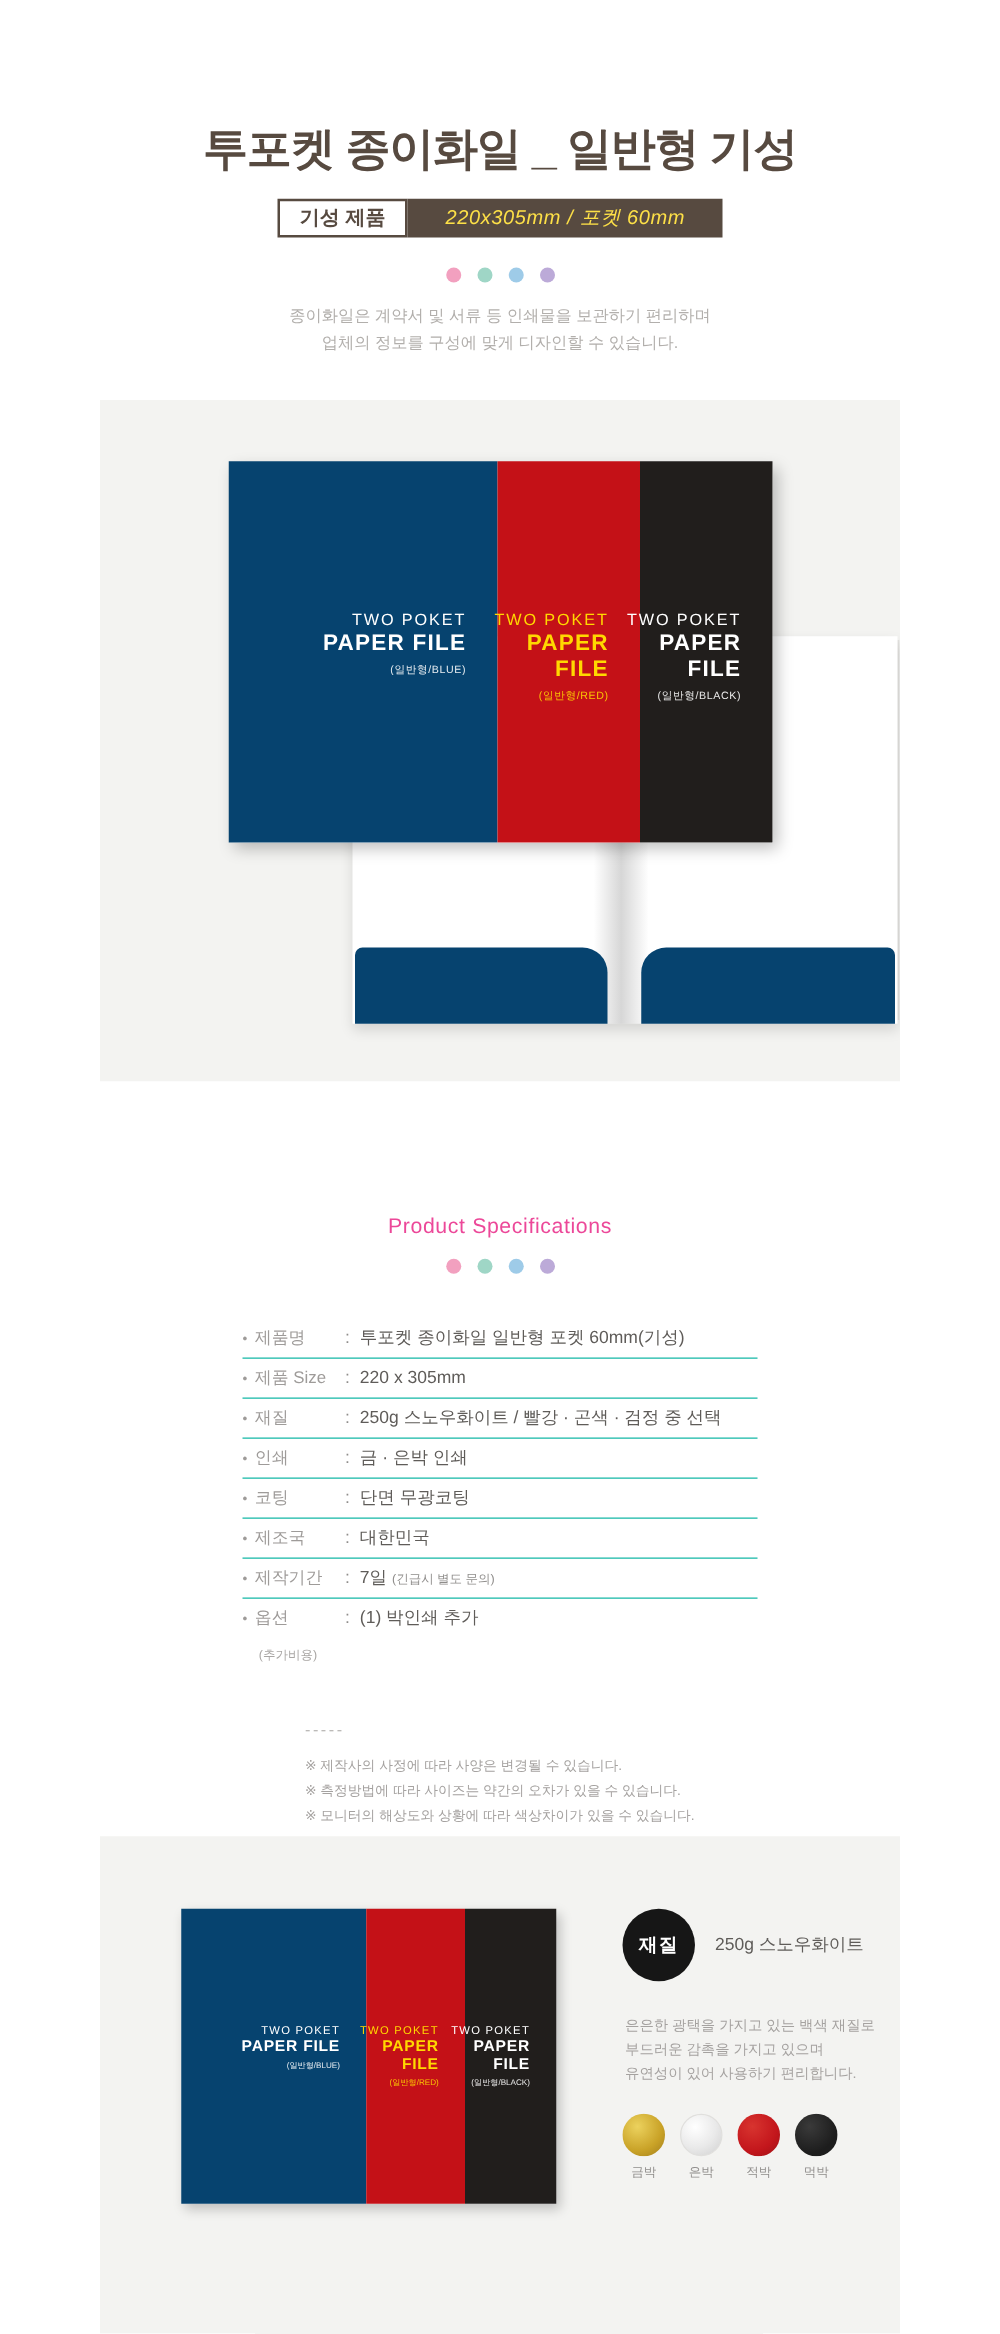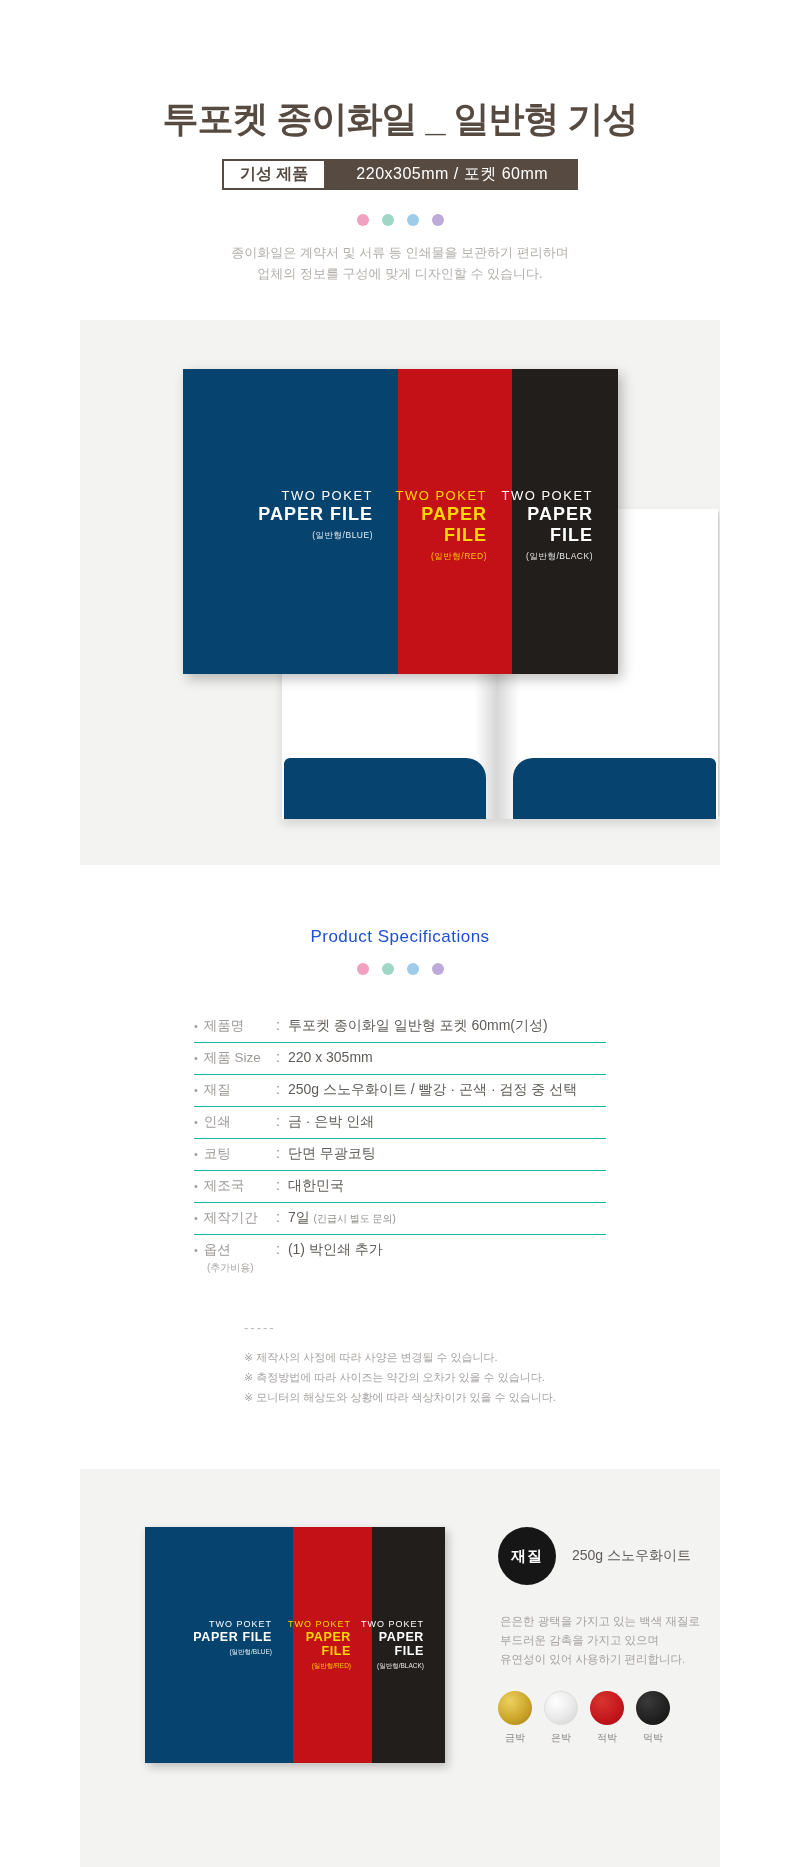--- a/index.html
+++ b/index.html
@@ -5,21 +5,21 @@
   * { margin:0; padding:0; box-sizing:border-box; }
   html,body { background:#ffffff; }
   body { font-family:"Liberation Sans","DejaVu Sans",sans-serif; }
   .page { width:640px; height:1867px; margin:0 auto; background:#fff; overflow:hidden; position:relative; }
 
   
   .sec-header { height:320px; text-align:center; }
   .main-title { padding-top:95px; font-size:36px; font-weight:bold; color:#574a40; letter-spacing:-1px; }
   .badge-row { margin-top:15px; display:flex; justify-content:center; align-items:stretch; }
   .badge-label { background:#fff; border:2px solid #574a40; color:#574a40; font-size:16px; font-weight:bold; padding:3px 16px; display:flex; align-items:center; }
-  .badge-value { background:#574a40; color:#ffffff; font-size:16px; padding:4px 30px; display:flex; align-items:center; letter-spacing:.5px; }
+  .badge-value { background:#574a40; color:#fde047; font-size:16px; padding:4px 30px; display:flex; align-items:center; letter-spacing:.5px;font-style:italic; }
   .dots { margin-top:24px; display:flex; justify-content:center; gap:13px; }
   .dot { width:12px; height:12px; border-radius:50%; }
   .desc { margin-top:16px; font-size:13px; line-height:21px; color:#b2afac; }
 
   
   .sec-hero { height:545px; background:#f3f3f1; position:relative; }
   .sheetA { position:absolute; left:638px; top:192px; width:20px; height:304px; background:linear-gradient(to right,#ededeb,#fff 55%); border-left:1px solid #dfdedc; }
   .sheetB { position:absolute; left:658px; top:195px; width:42px; height:301px; background:linear-gradient(to right,#ededeb,#fff 45%); border-left:1px solid #dfdedc; }
   .spread { position:absolute; left:202px; top:189px; width:436px; height:310px; background:#fff; box-shadow:0 5px 10px rgba(0,0,0,.13); }
   .fold { position:absolute; left:395px; top:189px; width:44px; height:310px; background:linear-gradient(to right,rgba(110,110,110,0),rgba(110,110,110,.28) 50%,rgba(110,110,110,0)); }
@@ -35,28 +35,28 @@
   .panel { height:100%; position:relative; }
   .trio-large .p-blue { width:215px; } .trio-large .p-red { width:114px; } .trio-large .p-black { width:106px; }
   .cover-label { position:absolute; right:12px; text-align:right; width:100%; }
   .trio-large .cover-label { top:119px; padding-right:13px; }
   .trio-large .l1 { font-size:13px; font-weight:300; letter-spacing:1.5px; }
   .trio-large .l2 { font-size:18px; font-weight:bold; letter-spacing:1px; margin-top:1px; }
   .trio-large .l3 { font-size:8.5px; margin-top:5px; opacity:.9; letter-spacing:.5px; }
 
   
   .sec-specs { height:604px; }
-  .spec-title { padding-top:62px; text-align:center; font-size:17px; color:#1d4ed8; letter-spacing:.5px; }
+  .spec-title { padding-top:106px; text-align:center; font-size:17px; color:#ec4899; letter-spacing:.5px; }
   .sec-specs .dots { margin-top:16px; }
   .spec-table { width:412px; margin:36px auto 0; }
   .spec-row { display:flex; border-bottom:1px solid #14b8a6; padding:6px 0 7px; }
   .spec-row:last-child { border-bottom:none; }
   .spec-label { width:82px; color:#9e9b99; font-size:13.5px; flex-shrink:0; }
   .spec-label .bullet { margin-right:6px; font-size:11px; }
-  .label-sub { display:block; font-size:10px; padding-left:13px; margin-top:2px; color:#a9a6a4; }
+  .label-sub { display:block; font-size:10px; padding-left:13px; margin-top:14px; color:#a9a6a4; }
   .spec-value { color:#5f5c59; font-size:14px;text-align:right; }
   .spec-value .colon { margin-right:8px; color:#8f8d8b; }
   .value-sub { font-size:10px; color:#8f8d8b; }
   .spec-divider { width:412px; margin:38px auto 0; color:#b9b7b5; font-size:13px; letter-spacing:2px; margin-left:164px; }
   .notes { width:560px; margin:12px 0 0 164px; font-size:11px; line-height:20px; color:#a5a2a0; }
 
   
   .sec-material { height:398px; background:#f3f3f1; position:relative; }
   .trio-small { left:65px; top:58px; width:300px; height:236px; box-shadow:3px 4px 9px rgba(0,0,0,.22); }
   .trio-small .p-blue { width:148px; } .trio-small .p-red { width:79px; } .trio-small .p-black { width:73px; }

